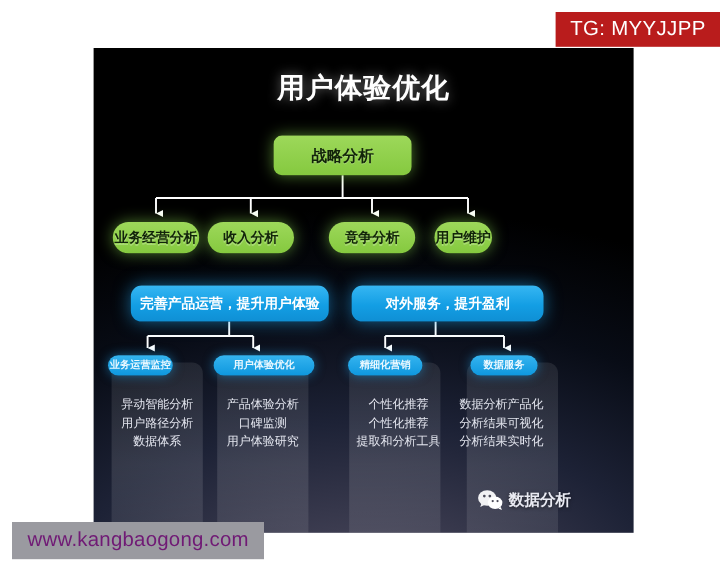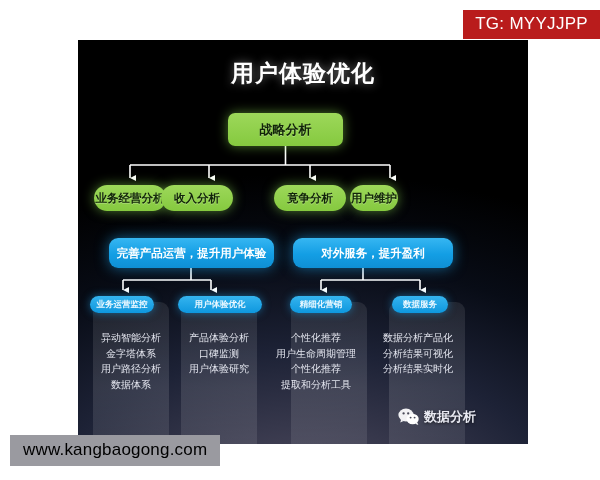--- a/index.html
+++ b/index.html
@@ -69,23 +69,23 @@
     font-family: Liberation Mono, monospace;
   }
 
   .lvl2 {
     top: 145px;
     height: 26px;
     border-radius: 13px;
     font-size: 11.5px;
   }
   .lvl2.n0 { left: 16px;  width: 72px; }
-  .lvl2.n1 { left: 83px;  width: 72px; text-align: right; }
+  .lvl2.n1 { left: 95px;  width: 72px; text-align: right; }
   .lvl2.n2 { left: 196px; width: 72px; }
-  .lvl2.n3 { left: 272px; width: 48px; }
+  .lvl2.n3 { left: 284px; width: 48px; }
 
   
   .blue-bar {
     position: absolute;
     top: 198px;
     height: 30px;
     border-radius: 9px;
     background: linear-gradient(180deg, #36b6f2 0%, #139ee4 55%, #0f8fd4 100%);
     color: #ffffff;
     font-size: 11.5px;
@@ -121,38 +121,38 @@
     background: linear-gradient(180deg, #35b4ef 0%, #0e97de 100%);
     color: #eaf8ff;
     font-size: 8.5px;
     font-weight: bold;
     display: flex;
     align-items: center;
     justify-content: center;
     box-shadow: 0 0 9px rgba(30,160,230,0.55);
     white-space: nowrap;
   }
-  .cyan-pill.p0 { left: 12px;  width: 64px; }
+  .cyan-pill.p0 { left: 12px;  width: 54px; }
   .cyan-pill.p1 { left: 100px; width: 84px; }
   .cyan-pill.p2 { left: 212px; width: 62px; }
   .cyan-pill.p3 { left: 314px; width: 56px; }
 
   
   .item-list {
     position: absolute;
     top: 290px;
     width: 104px;
     text-align: center;
     color: #e4e6ef;
     font-size: 10px;
     line-height: 15.5px;
   }
   .item-list.l0 { left: 1px;   }
   .item-list.l1 { left: 89px;  }
-  .item-list.l2 { left: 186px; }
+  .item-list.l2 { left: 202px; }
   .item-list.l3 { left: 288px; }
   .item-list .row { white-space: nowrap; }
 
   
   #wires {
     position: absolute;
     left: 0; top: 0;
     width: 450px;
     height: 404px;
     pointer-events: none;
@@ -183,21 +183,21 @@
     font-size: 17px;
     padding: 4px 12px 5px 12px;
     letter-spacing: 0.3px;
   }
 
   #url-watermark {
     position: absolute;
     left: 10px;
     bottom: 14px;
     background: #9a9aa0;
-    color: #000000;
+    color: #701a75;
     font-size: 17px;
     padding: 5px 13px 6px 13px;
     letter-spacing: 0.2px;
   }
 </style>
 </head>
 <body>
 
 <div id="root">
 
@@ -249,32 +249,30 @@
     <div class="blue-bar b0">完善产品运营，提升用户体验</div>
     <div class="blue-bar b1">对外服务，提升盈利</div>
 
     <div class="cyan-pill p0">业务运营监控</div>
     <div class="cyan-pill p1">用户体验优化</div>
     <div class="cyan-pill p2">精细化营销</div>
     <div class="cyan-pill p3">数据服务</div>
 
     <div class="item-list l0">
         <div class="row">异动智能分析</div>
-        <div class="row">金字塔体系</div>
         <div class="row">用户路径分析</div>
         <div class="row">数据体系</div>
       </div>
     <div class="item-list l1">
         <div class="row">产品体验分析</div>
         <div class="row">口碑监测</div>
         <div class="row">用户体验研究</div>
       </div>
     <div class="item-list l2">
         <div class="row">个性化推荐</div>
-        <div class="row">用户生命周期管理</div>
         <div class="row">个性化推荐</div>
         <div class="row">提取和分析工具</div>
       </div>
     <div class="item-list l3">
         <div class="row">数据分析产品化</div>
         <div class="row">分析结果可视化</div>
         <div class="row">分析结果实时化</div>
       </div>
 
     <div id="wechat-badge">

